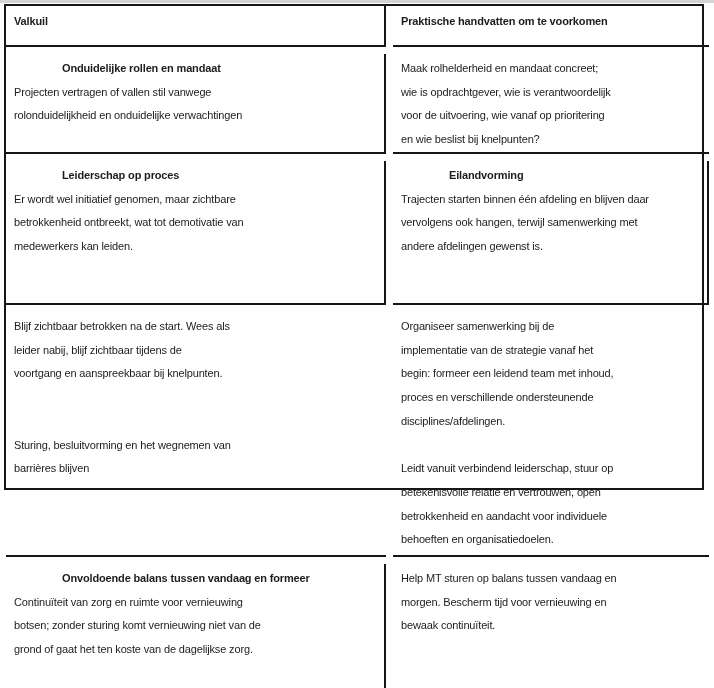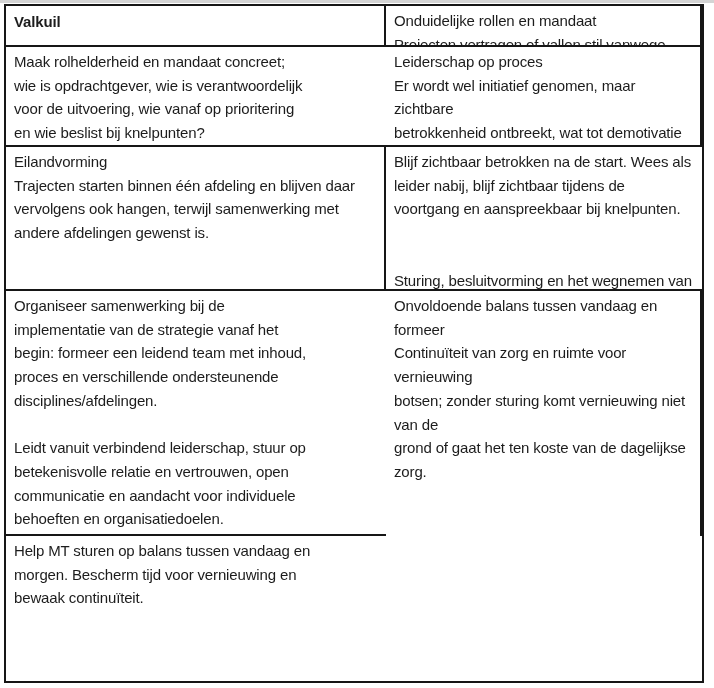--- a/index.html
+++ b/index.html
@@ -13,53 +13,57 @@
   }
   .top-strip {
     position: absolute;
     left: 0; top: 0;
     width: 714px; height: 3px;
     background: #d4d4d4;
   }
   .doc-table {
     position: absolute;
     left: 4px; top: 4px;
-    width: 700px; height: 679px;
+    width: 700px; height: 486px;
     box-sizing: border-box;
     border: 2px solid #161616;
     background: #ffffff;
     display: grid;
     grid-template-columns: 380px 316px;
     grid-template-rows: 41px 100px 144px 245px 145px;
     color: #1c1c1c;
-    font-size: 15px;
+    font-size: 11px;
     line-height: 23.7px;
     letter-spacing: -0.15px;
+    gap: 7px;
   }
   .cell {
     box-sizing: border-box;
     padding: 3px 6px 0 8px;
     overflow: hidden;
   }
   .cell.col-left { border-right: 2px solid #161616; }
   .cell.row-line { border-bottom: 2px solid #161616; }
-  .cell-title { font-weight: normal; white-space: pre-line; }
+  .cell-title { font-weight: bold; white-space: pre-line; margin-left: 48px; }
   .para { white-space: pre-line; }
   .para + .para { margin-top: 23.7px; }
   .header-cell { font-weight: bold; padding-top: 4px; }
 </style>
 </head>
 <body>
 
 <div class="top-strip"></div>
 
 <div class="doc-table">
 
   <div class="cell col-left row-line header-cell">
     <span>Valkuil</span>
+  </div>
+  <div class="cell row-line header-cell">
+    <span>Praktische handvatten om te voorkomen</span>
   </div>
 
   <div class="cell col-left row-line">
     <div class="cell-title">Onduidelijke rollen en mandaat</div>
     <div class="para">Projecten vertragen of vallen stil vanwege
 rolonduidelijkheid en onduidelijke verwachtingen</div>
   </div>
   <div class="cell row-line">
     <div class="para">Maak rolhelderheid en mandaat concreet;
 wie is opdrachtgever, wie is verantwoordelijk
@@ -90,21 +94,21 @@
     </div>
   </div>
   <div class="cell row-line">
     <div class="para">Organiseer samenwerking bij de
 implementatie van de strategie vanaf het
 begin: formeer een leidend team met inhoud,
 proces en verschillende ondersteunende
 disciplines/afdelingen.</div>
     <div class="para">Leidt vanuit verbindend leiderschap, stuur op
 betekenisvolle relatie en vertrouwen, open
-communicatie en aandacht voor individuele
+betrokkenheid en aandacht voor individuele
 behoeften en organisatiedoelen.</div>
   </div>
 
   <div class="cell col-left">
     <div class="cell-title">Onvoldoende balans tussen vandaag en formeer</div>
     <div class="para">Continuïteit van zorg en ruimte voor vernieuwing
 botsen; zonder sturing komt vernieuwing niet van de
 grond of gaat het ten koste van de dagelijkse zorg.</div>
   </div>
   <div class="cell">

